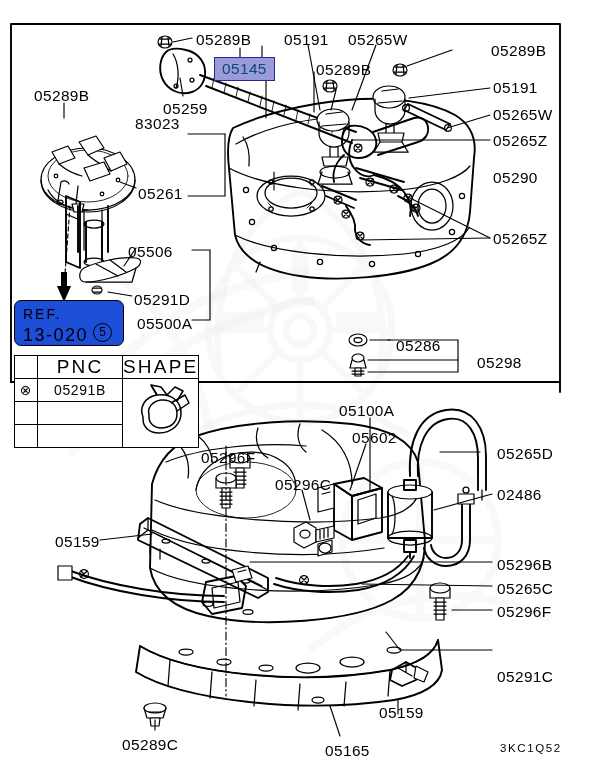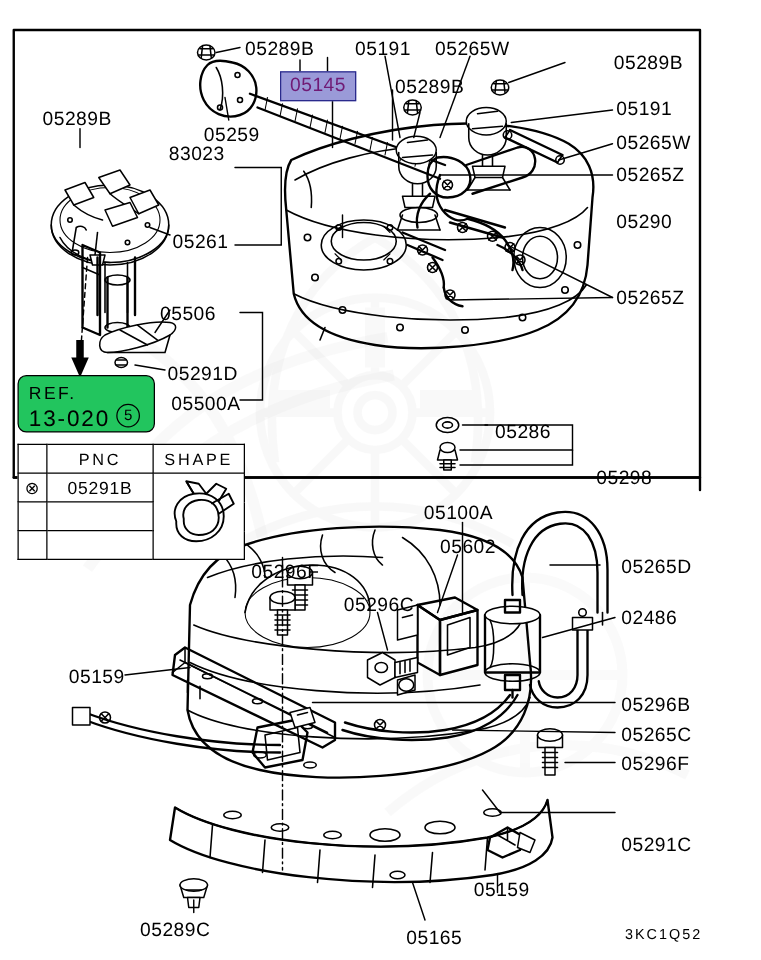--- a/index.html
+++ b/index.html
@@ -18,36 +18,36 @@
   .lbl{position:absolute;font-size:15.4px;letter-spacing:.4px;color:#000;
        white-space:nowrap;line-height:1;font-family:"Liberation Sans",sans-serif;}
 
   
   .hl{position:absolute;background:#9a9ad8;border:1.6px solid #2a2a8c;
       color:#12127a;font-size:15.4px;letter-spacing:.4px;line-height:1;
       padding:3px 7px 4px 7px;white-space:nowrap;}
 
   
   .refbox{position:absolute;border:1.7px solid #000;border-radius:7px;
-          background:#22c55e;box-sizing:border-box;}
+          background:#1d4ed8;box-sizing:border-box;}
   .refbox .r1{position:absolute;left:8px;top:5px;font-size:14px;letter-spacing:2px;}
   .refbox .r2{position:absolute;left:8px;top:24px;font-size:18px;letter-spacing:1.5px;}
   .refbox .circ{position:absolute;left:78px;top:22px;width:17px;height:17px;
                 border:1.5px solid #000;border-radius:50%;font-size:12px;
                 text-align:center;line-height:17px;}
 
   
   .pnc{position:absolute;border:1.8px solid #000;background:#fff;
        border-collapse:collapse;box-sizing:border-box;}
   .pnc td{border:1.3px solid #000;padding:0;text-align:center;
           font-size:13.5px;letter-spacing:1.6px;height:22px;}
   .pnc td.c0{width:22px;letter-spacing:0;}
   .pnc td.c1{width:84px;}
   .pnc td.c2{width:72px;}
-  .pnc td.hdr{font-size:13px;letter-spacing:2.2px;}
+  .pnc td.hdr{font-size:19px;letter-spacing:2.2px;}
   .pnc td.val{font-size:14px;letter-spacing:.6px;}
   .pnc td.shape{height:66px;}
   .pnc td.blank{height:22px;}
 
   .code{position:absolute;font-size:11.5px;letter-spacing:1.6px;
         font-family:"Liberation Sans",sans-serif;color:#000;}
 </style>
 </head>
 <body>
 
@@ -507,40 +507,40 @@
       <div class="lbl" style="left: 493px; top: 107px;">05265W</div>
       <div class="lbl" style="left: 135px; top: 116px;">83023</div>
       <div class="lbl" style="left: 493px; top: 133px;">05265Z</div>
       <div class="lbl" style="left: 493px; top: 170px;">05290</div>
       <div class="lbl" style="left: 138px; top: 186px;">05261</div>
       <div class="lbl" style="left: 493px; top: 231px;">05265Z</div>
       <div class="lbl" style="left: 128px; top: 244px; text-align: right;">05506</div>
       <div class="lbl" style="left: 134px; top: 292px;">05291D</div>
       <div class="lbl" style="left: 137px; top: 316px;">05500A</div>
       <div class="lbl" style="left: 396px; top: 338px;">05286</div>
-      <div class="lbl" style="left: 477px; top: 355px; margin-top: 20px;">05298</div>
+      <div class="lbl" style="left: 477px; top: 355px;">05298</div>
     </div>
   <div id="lower-labels">
       <div class="lbl" style="left: 339px; top: 403px;">05100A</div>
       <div class="lbl" style="left: 352px; top: 430px;">05602</div>
       <div class="lbl" style="left: 201px; top: 450px;">05296F</div>
       <div class="lbl" style="left: 497px; top: 446px;">05265D</div>
       <div class="lbl" style="left: 275px; top: 477px;">05296C</div>
       <div class="lbl" style="left: 497px; top: 487px;">02486</div>
       <div class="lbl" style="left: 55px; top: 534px;">05159</div>
       <div class="lbl" style="left: 497px; top: 557px;">05296B</div>
       <div class="lbl" style="left: 497px; top: 581px;">05265C</div>
       <div class="lbl" style="left: 497px; top: 604px;">05296F</div>
       <div class="lbl" style="left: 497px; top: 645px; margin-top: 24px;">05291C</div>
       <div class="lbl" style="left: 379px; top: 705px;">05159</div>
-      <div class="lbl" style="left: 112px; top: 737px;">05289C</div>
+      <div class="lbl" style="left: 122px; top: 737px;">05289C</div>
       <div class="lbl" style="left: 325px; top: 743px;">05165</div>
     </div>
 
-  <div class="hl" id="hl-05145" style="left: 224px; top: 57px; background: rgb(154, 154, 216); border-color: rgb(42, 42, 140); color: #701a75;">05145</div>
+  <div class="hl" id="hl-05145" style="left: 214px; top: 57px; background: rgb(154, 154, 216); border-color: rgb(42, 42, 140); color: #0c4a6e;">05145</div>
 
   <div class="refbox" style="left:14px;top:300px;width:110px;height:46px;">
     <span class="r1">REF.</span>
     <span class="r2">13-020</span>
     <span class="circ">5</span>
   </div>
 
   <table class="pnc" style="left:14px;top:355px;" cellspacing="0">
     <tbody>
         <tr>

